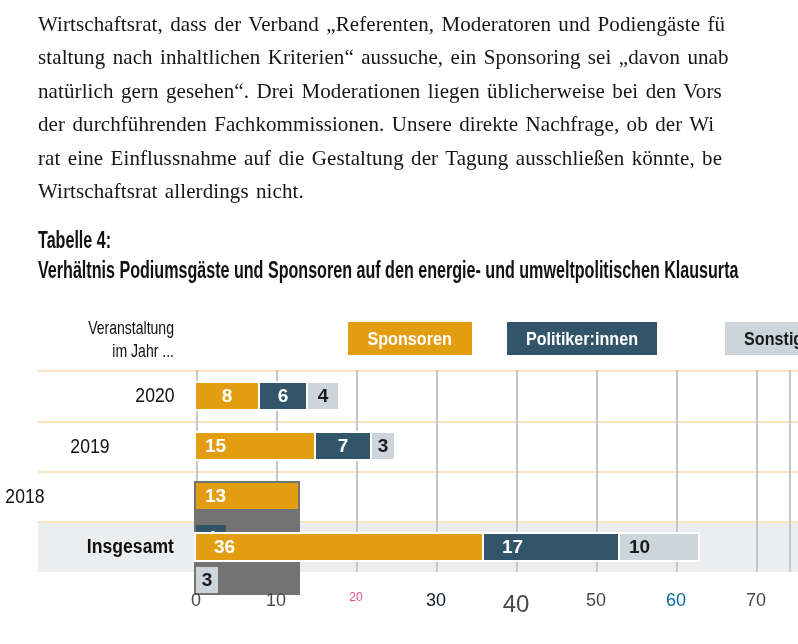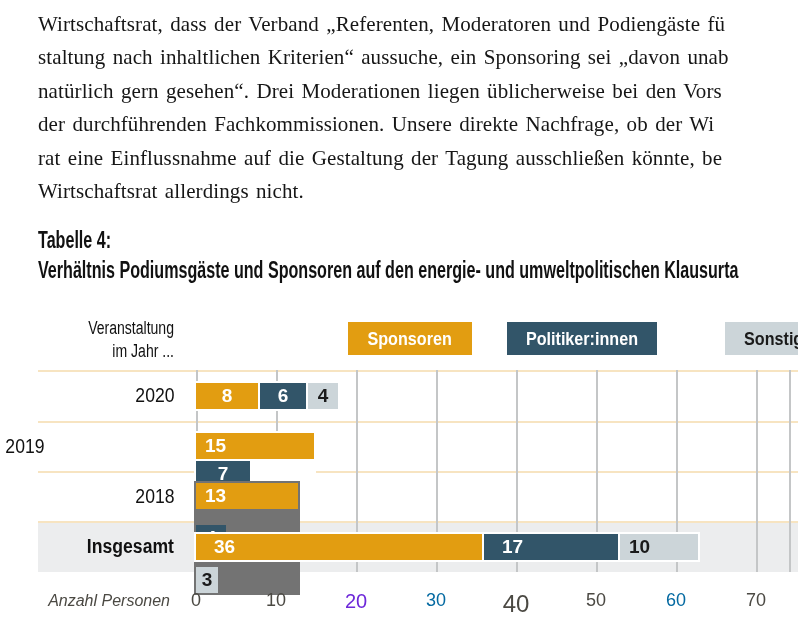--- a/index.html
+++ b/index.html
@@ -96,35 +96,35 @@
         <div style="width: 62px; height: 26px; background: rgb(226, 157, 17); display: flex; align-items: center; justify-content: center; padding-left: 0px; box-sizing: border-box;">
           <span style="color: rgb(255, 255, 255); font-size: 19px; font-weight: 700;">8</span>
         </div>
         <div style="width: 46px; height: 26px; background: rgb(50, 85, 105); display: flex; align-items: center; justify-content: center; padding-left: 0px; box-sizing: border-box;">
           <span style="color: rgb(255, 255, 255); font-size: 19px; font-weight: 700;">6</span>
         </div>
         <div style="width: 30px; height: 26px; background: rgb(204, 213, 217); display: flex; align-items: center; justify-content: center; padding-left: 0px; box-sizing: border-box;">
           <span style="color: rgb(26, 26, 26); font-size: 19px; font-weight: 700;">4</span>
         </div>
       </div>
-      <div style="position: absolute; left: 0px; top: 421px; width: 174px; height: 50px; display: flex; align-items: center; justify-content: flex-start;">
+      <div style="position: absolute; left: 0px; top: 421px; width: 174px; height: 50px; display: flex; align-items: center; justify-content: center;">
         <span style="font-size: 20px; color: rgb(17, 17, 17); font-weight: 400; transform: scaleX(0.88); transform-origin: right center; white-space: nowrap;">2019</span>
       </div>
-      <div style="position: absolute; left: 194px; top: 431px; display: flex; gap: 2px; padding: 2px; background: rgb(255, 255, 255); flex-direction: column;">
+      <div style="position: absolute; left: 194px; top: 431px; display: flex; gap: 2px; padding: 2px; background: rgb(255, 255, 255);">
         <div style="width: 118px; height: 26px; background: rgb(226, 157, 17); display: flex; align-items: center; justify-content: flex-start; padding-left: 9px; box-sizing: border-box;">
           <span style="color: rgb(255, 255, 255); font-size: 19px; font-weight: 700;">15</span>
         </div>
         <div style="width: 54px; height: 26px; background: rgb(50, 85, 105); display: flex; align-items: center; justify-content: center; padding-left: 0px; box-sizing: border-box;">
           <span style="color: rgb(255, 255, 255); font-size: 19px; font-weight: 700;">7</span>
         </div>
         <div style="width: 22px; height: 26px; background: rgb(204, 213, 217); display: flex; align-items: center; justify-content: center; padding-left: 0px; box-sizing: border-box;">
           <span style="color: rgb(26, 26, 26); font-size: 19px; font-weight: 700;">3</span>
         </div>
       </div>
-      <div style="position: absolute; left: 0px; top: 471px; width: 174px; height: 50px; display: flex; align-items: center; justify-content: flex-end;">
+      <div style="position: absolute; left: 0px; top: 471px; width: 174px; height: 50px; display: flex; align-items: center; ">
         <span style="font-size: 20px; color: rgb(17, 17, 17); font-weight: 400; transform: scaleX(0.88); transform-origin: right center; white-space: nowrap;">2018</span>
       </div>
       <div style="position: absolute; left: 194px; top: 481px; display: flex; gap: 16px; padding: 2px; background: #737373; flex-direction: column;">
         <div style="width: 102px; height: 26px; background: rgb(226, 157, 17); display: flex; align-items: center; justify-content: flex-start; padding-left: 9px; box-sizing: border-box;">
           <span style="color: rgb(255, 255, 255); font-size: 19px; font-weight: 700;">13</span>
         </div>
         <div style="width: 30px; height: 26px; background: rgb(50, 85, 105); display: flex; align-items: center; justify-content: center; padding-left: 0px; box-sizing: border-box;">
           <span style="color: rgb(255, 255, 255); font-size: 19px; font-weight: 700;">4</span>
         </div>
         <div style="width: 22px; height: 26px; background: rgb(204, 213, 217); display: flex; align-items: center; justify-content: center; padding-left: 0px; box-sizing: border-box;">
@@ -140,23 +140,22 @@
         </div>
         <div style="width: 134px; height: 26px; background: rgb(50, 85, 105); display: flex; align-items: center; justify-content: flex-start; padding-left: 18px; box-sizing: border-box;">
           <span style="color: rgb(255, 255, 255); font-size: 19px; font-weight: 700;">17</span>
         </div>
         <div style="width: 78px; height: 26px; background: rgb(204, 213, 217); display: flex; align-items: center; justify-content: flex-start; padding-left: 9px; box-sizing: border-box;">
           <span style="color: rgb(26, 26, 26); font-size: 19px; font-weight: 700;">10</span>
         </div>
       </div>
       <div style="position: absolute; left: 166px; top: 590px; width: 60px; text-align: center; font-size: 18px; color: rgb(75, 73, 67);">0</div>
       <div style="position: absolute; left: 246px; top: 590px; width: 60px; text-align: center; font-size: 18px; color: rgb(75, 73, 67);">10</div>
-      <div style="position: absolute; left: 326px; top: 590px; width: 60px; text-align: center; font-size: 20px; color: #6d28d9;">20</div>
-      <div style="position: absolute; left: 406px; top: 590px; width: 60px; text-align: center; font-size: 18px; color: #0369a1;">30</div>
+      <div style="position: absolute; left: 326px; top: 590px; width: 60px; text-align: center; font-size: 12px; color: #ec4899;">20</div>
+      <div style="position: absolute; left: 406px; top: 590px; width: 60px; text-align: center; font-size: 18px; color: #0f172a;">30</div>
       <div style="position: absolute; left: 486px; top: 590px; width: 60px; text-align: center; font-size: 24px; color: rgb(75, 73, 67);">40</div>
       <div style="position: absolute; left: 566px; top: 590px; width: 60px; text-align: center; font-size: 18px; color: rgb(75, 73, 67);">50</div>
       <div style="position: absolute; left: 646px; top: 590px; width: 60px; text-align: center; font-size: 18px; color: #0369a1;">60</div>
       <div style="position: absolute; left: 726px; top: 590px; width: 60px; text-align: center; font-size: 18px; color: rgb(75, 73, 67);">70</div>
     </div>
 
-  <div class="xlabel">Anzahl Personen</div>
 
 </div>
 
 </body></html>

